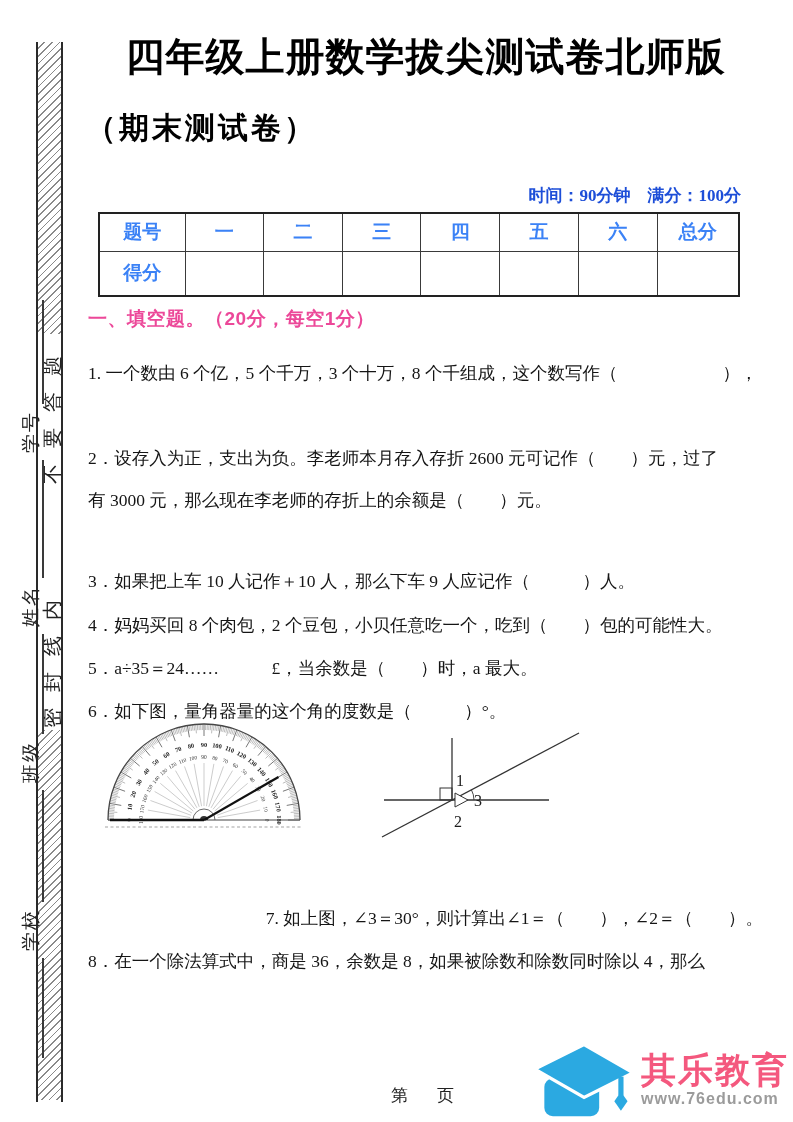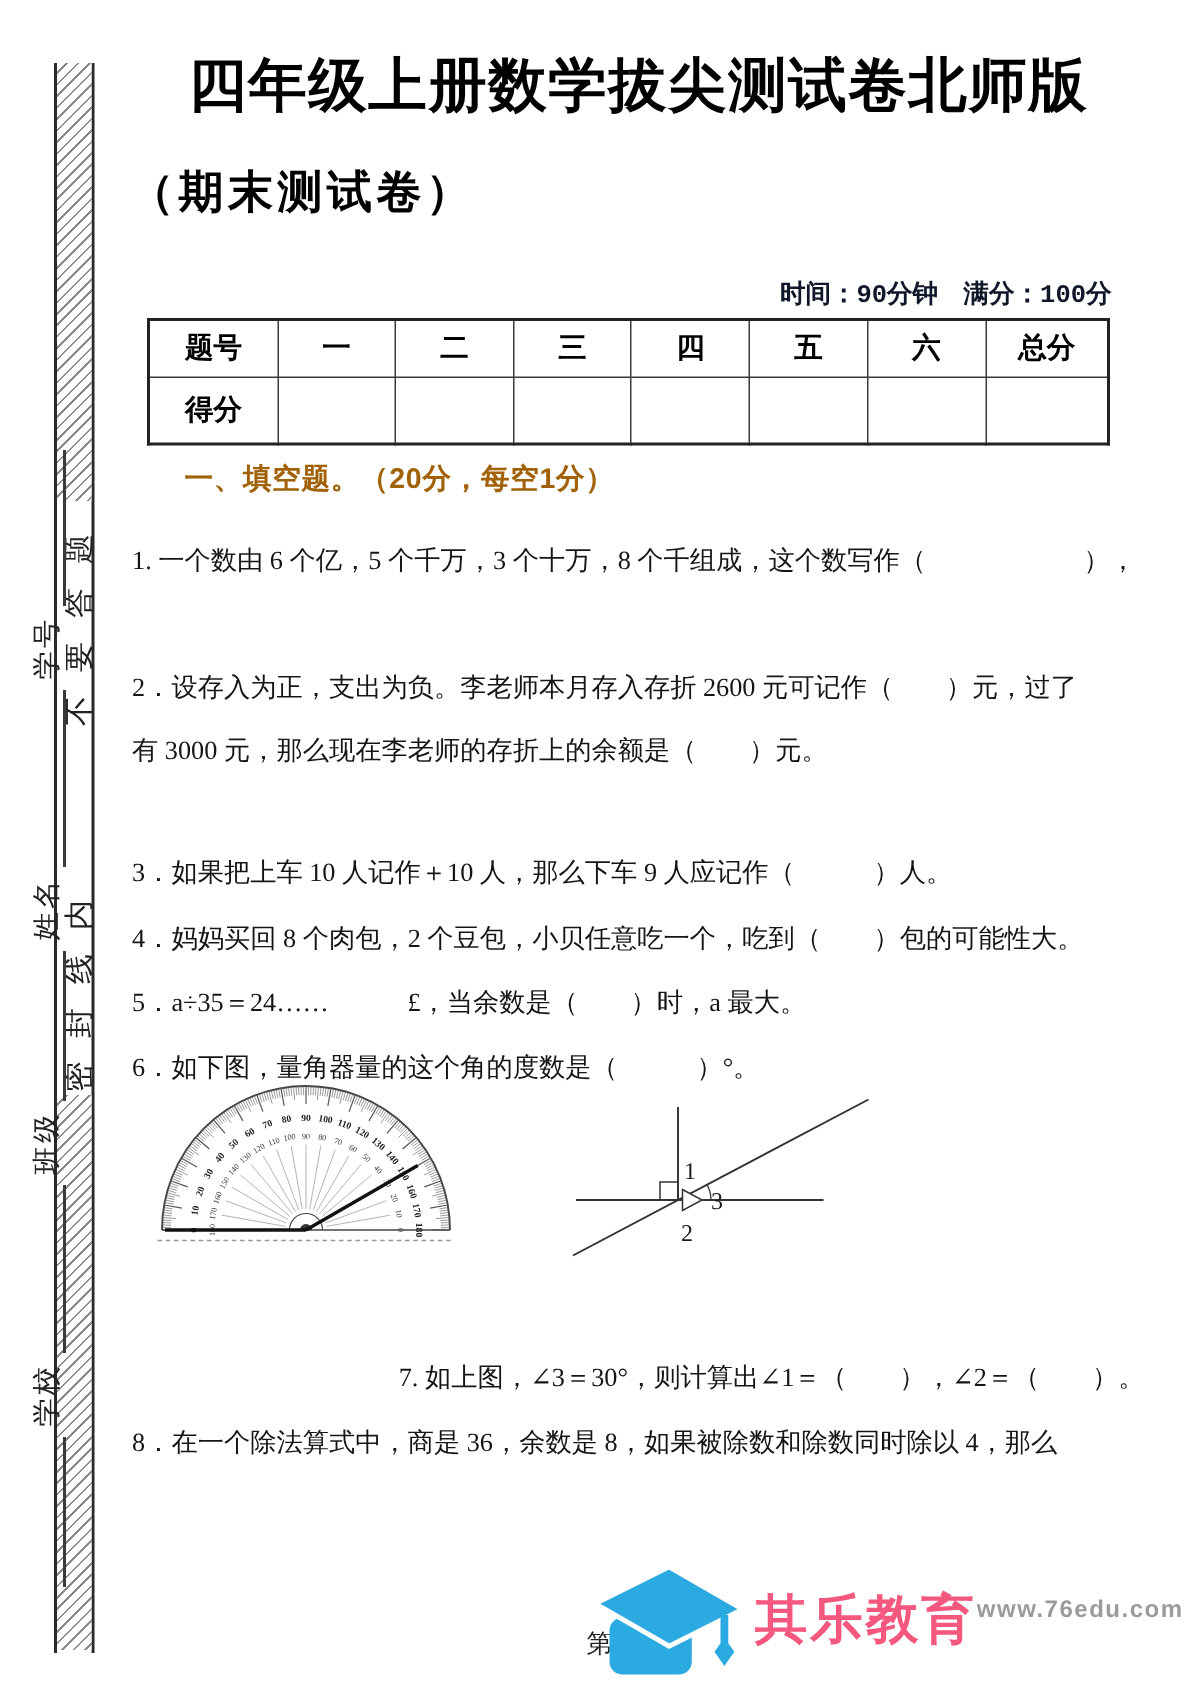--- a/index.html
+++ b/index.html
@@ -27,45 +27,45 @@
 
   
   .content{position:absolute;left:86px;top:0;width:679px;height:790px;}
   .title{position:absolute;top:30px;left:0;width:100%;text-align:center;
          font-family:"Liberation Sans","DejaVu Sans",sans-serif;
          font-weight:900;font-size:39px;letter-spacing:1px;color:#000;}
   .subtitle{position:absolute;top:108px;left:0;width:100%;text-align:left;
             font-family:"Liberation Sans","DejaVu Sans",sans-serif;
             font-weight:900;font-size:30px;letter-spacing:3px;color:#000;}
   .meta{position:absolute;top:184px;right:24px;
-        font-family:Liberation Mono, monospace;
-        font-weight:700;font-size:17px;color:#0f172a;}
+        font-family:Liberation Serif, serif;
+        font-weight:700;font-size:17px;color:#1d4ed8;}
 
   table.score{position:absolute;top:212px;left:12px;width:642px;
               border-collapse:collapse;table-layout:fixed;
-              font-family:"Liberation Sans","DejaVu Sans",sans-serif;font-size:19px;color:#000000;}
+              font-family:"Liberation Sans","DejaVu Sans",sans-serif;font-size:19px;color:#3b82f6;}
   table.score th,table.score td{border:1.4px solid #3a3a3a;font-weight:600;text-align:center;padding:0;}
   table.score{border:2.4px solid #222;}
   table.score tr.hdr{height:38px;} table.score tr.scr{height:45px;}
 
   .sec-head{position:absolute;top:306px;left:2px;
             font-family:"Liberation Sans","DejaVu Sans",sans-serif;
-            font-weight:800;font-size:19px;color:#a16207;letter-spacing:.5px;margin-left:35px;}
+            font-weight:800;font-size:19px;color:#ec4899;letter-spacing:.5px;}
 
   .question{position:absolute;left:2px;width:675px;font-size:17.5px;line-height:42px;color:#151515;}
   .question .qline{white-space:nowrap;}
 
   .figure{position:absolute;top:716px;left:0;width:677px;height:178px;}
   .protractor{position:absolute;left:12px;top:2px;}
   .angle-fig{position:absolute;left:288px;top:12px;}
 
   
   .page-label{position:absolute;left:368px;top:1084px;font-size:17px;color:#222;letter-spacing:6px;margin-left:23px;}
   .logo{position:absolute;right:4px;top:1038px;display:flex;align-items:center;gap:4px;}
-  .logo-texts{display:flex;flex-direction:row;align-items:flex-start;line-height:1;}
+  .logo-texts{display:flex;flex-direction:column;align-items:flex-start;line-height:1;}
   .logo-name{font-family:"Liberation Sans","DejaVu Sans",sans-serif;font-weight:900;
              font-size:35px;letter-spacing:2px;}
   .logo-url{font-family:"Liberation Sans","DejaVu Sans",sans-serif;font-weight:700;
             font-size:16px;margin-top:4px;letter-spacing:1px;}
 </style>
 </head>
 <body>
 
 <div class="seal-strip">
   <div class="hatch top"></div>

